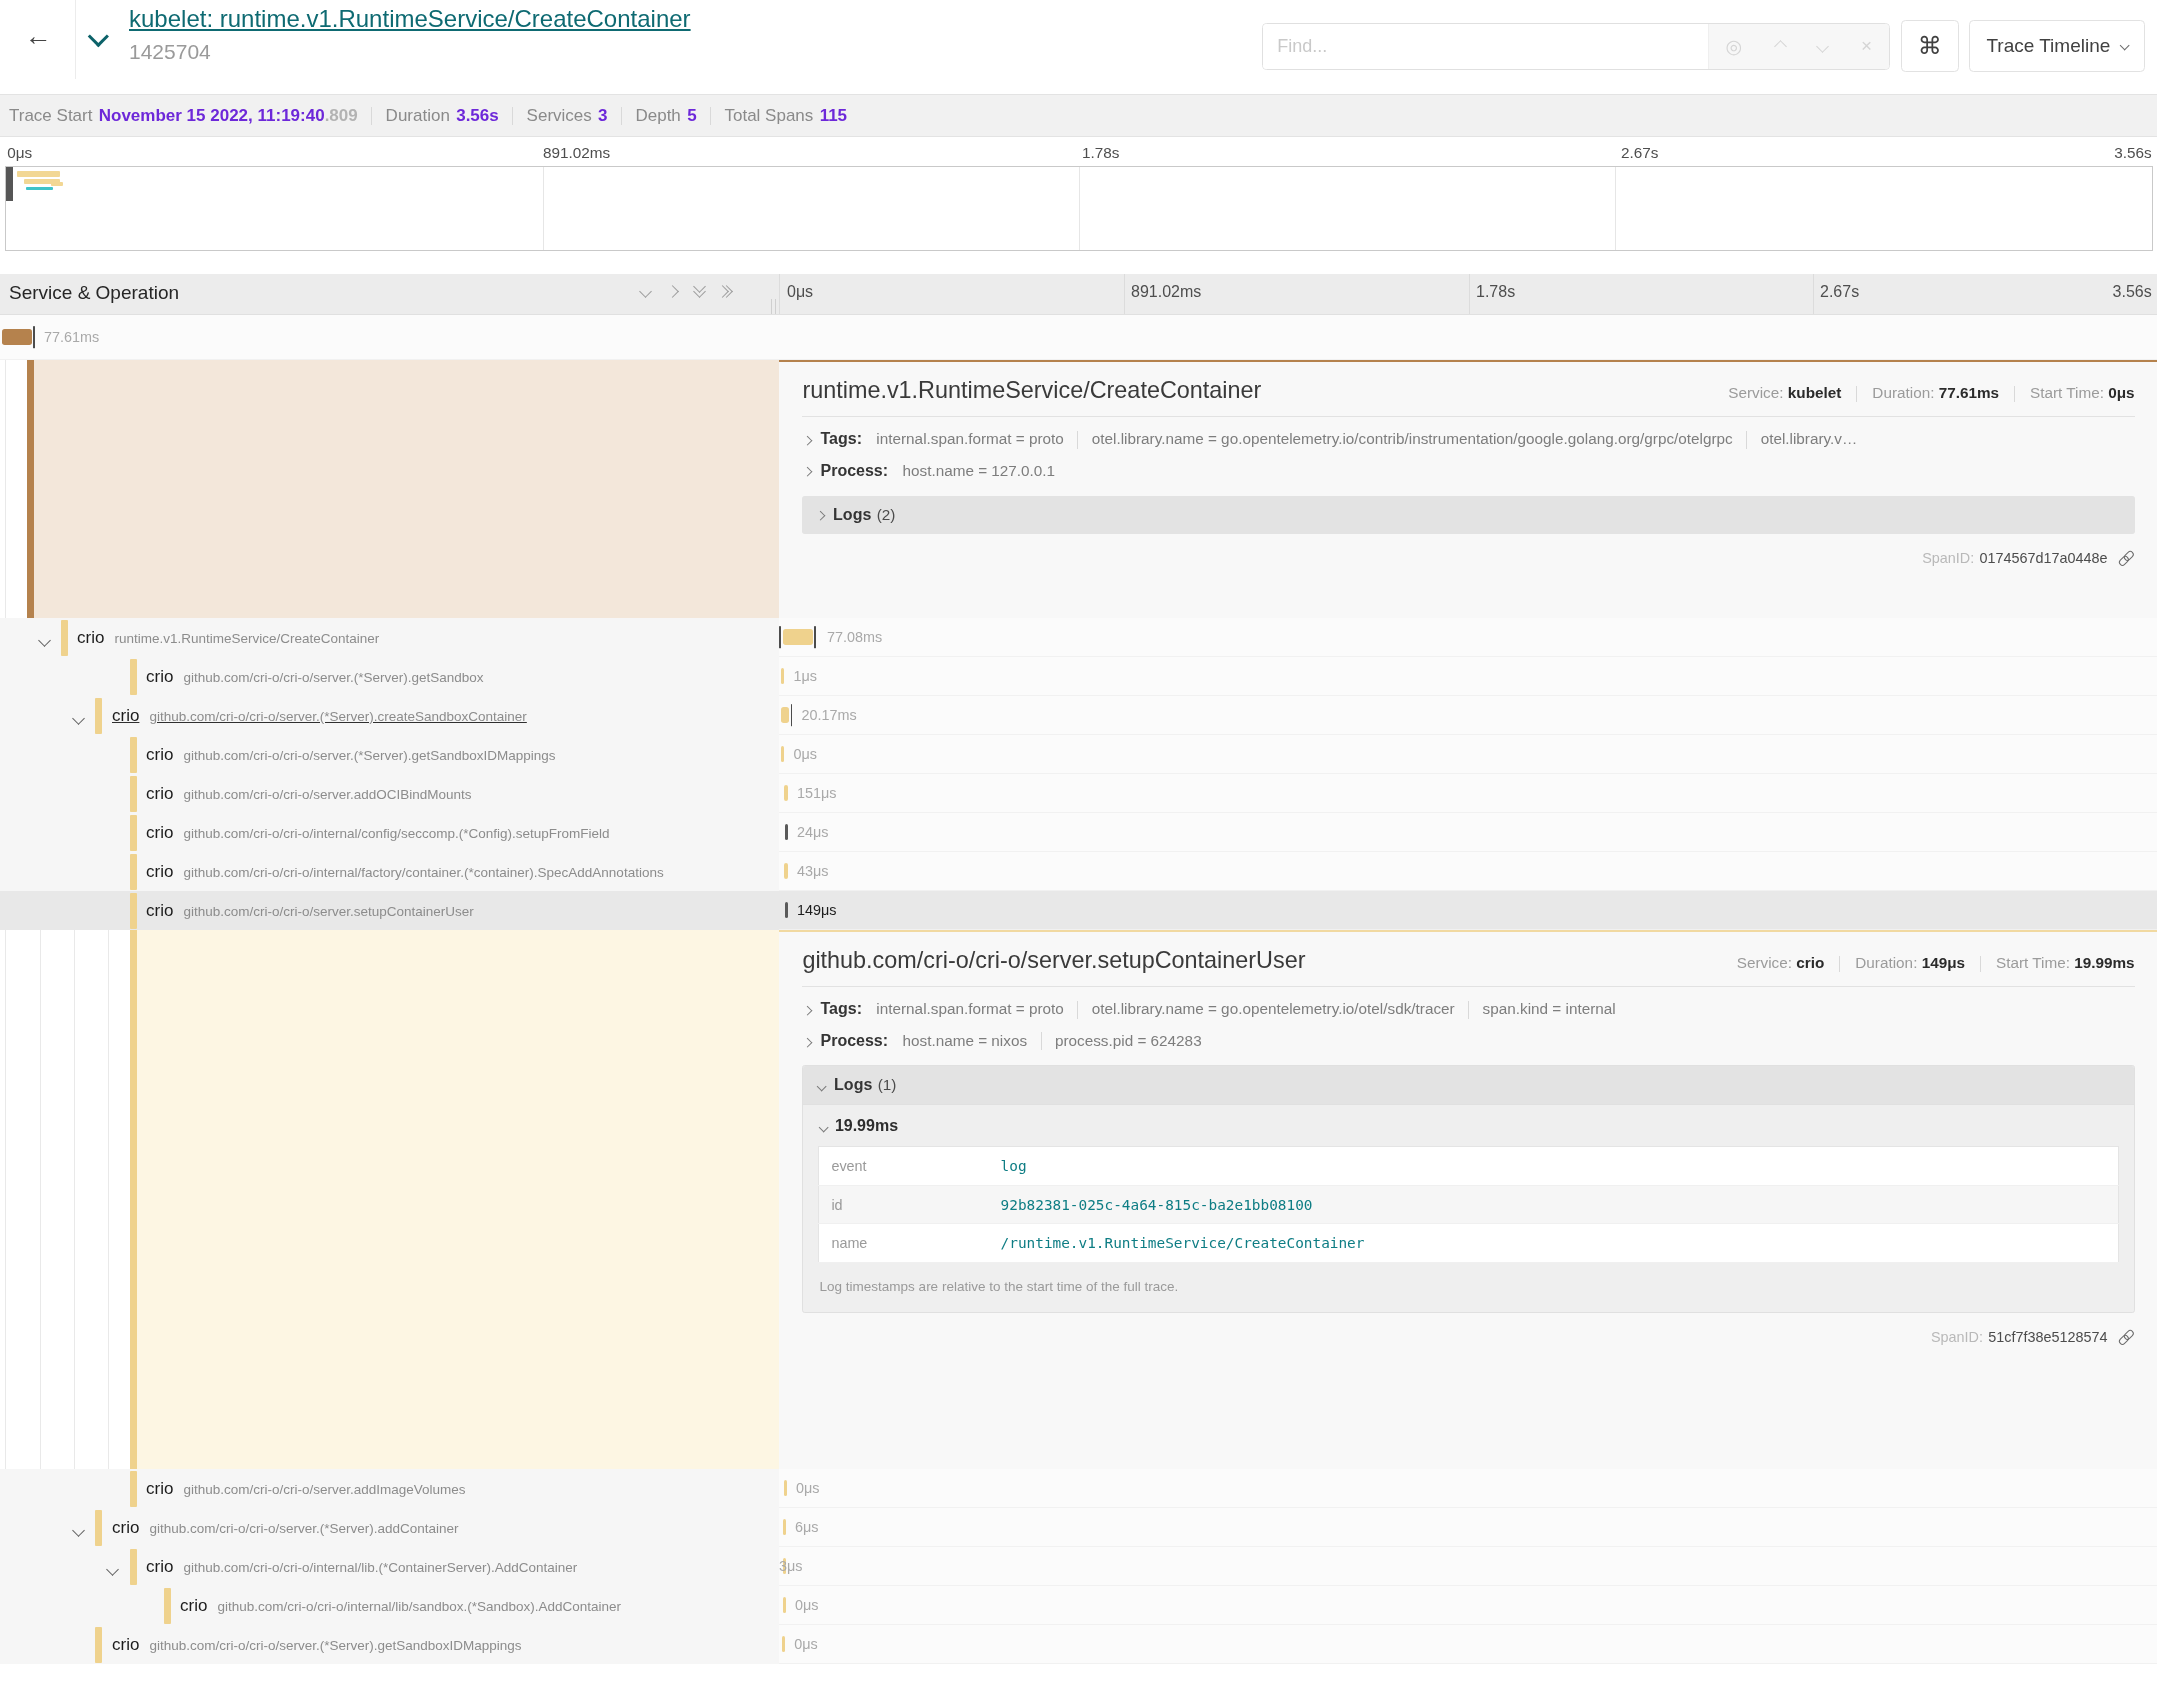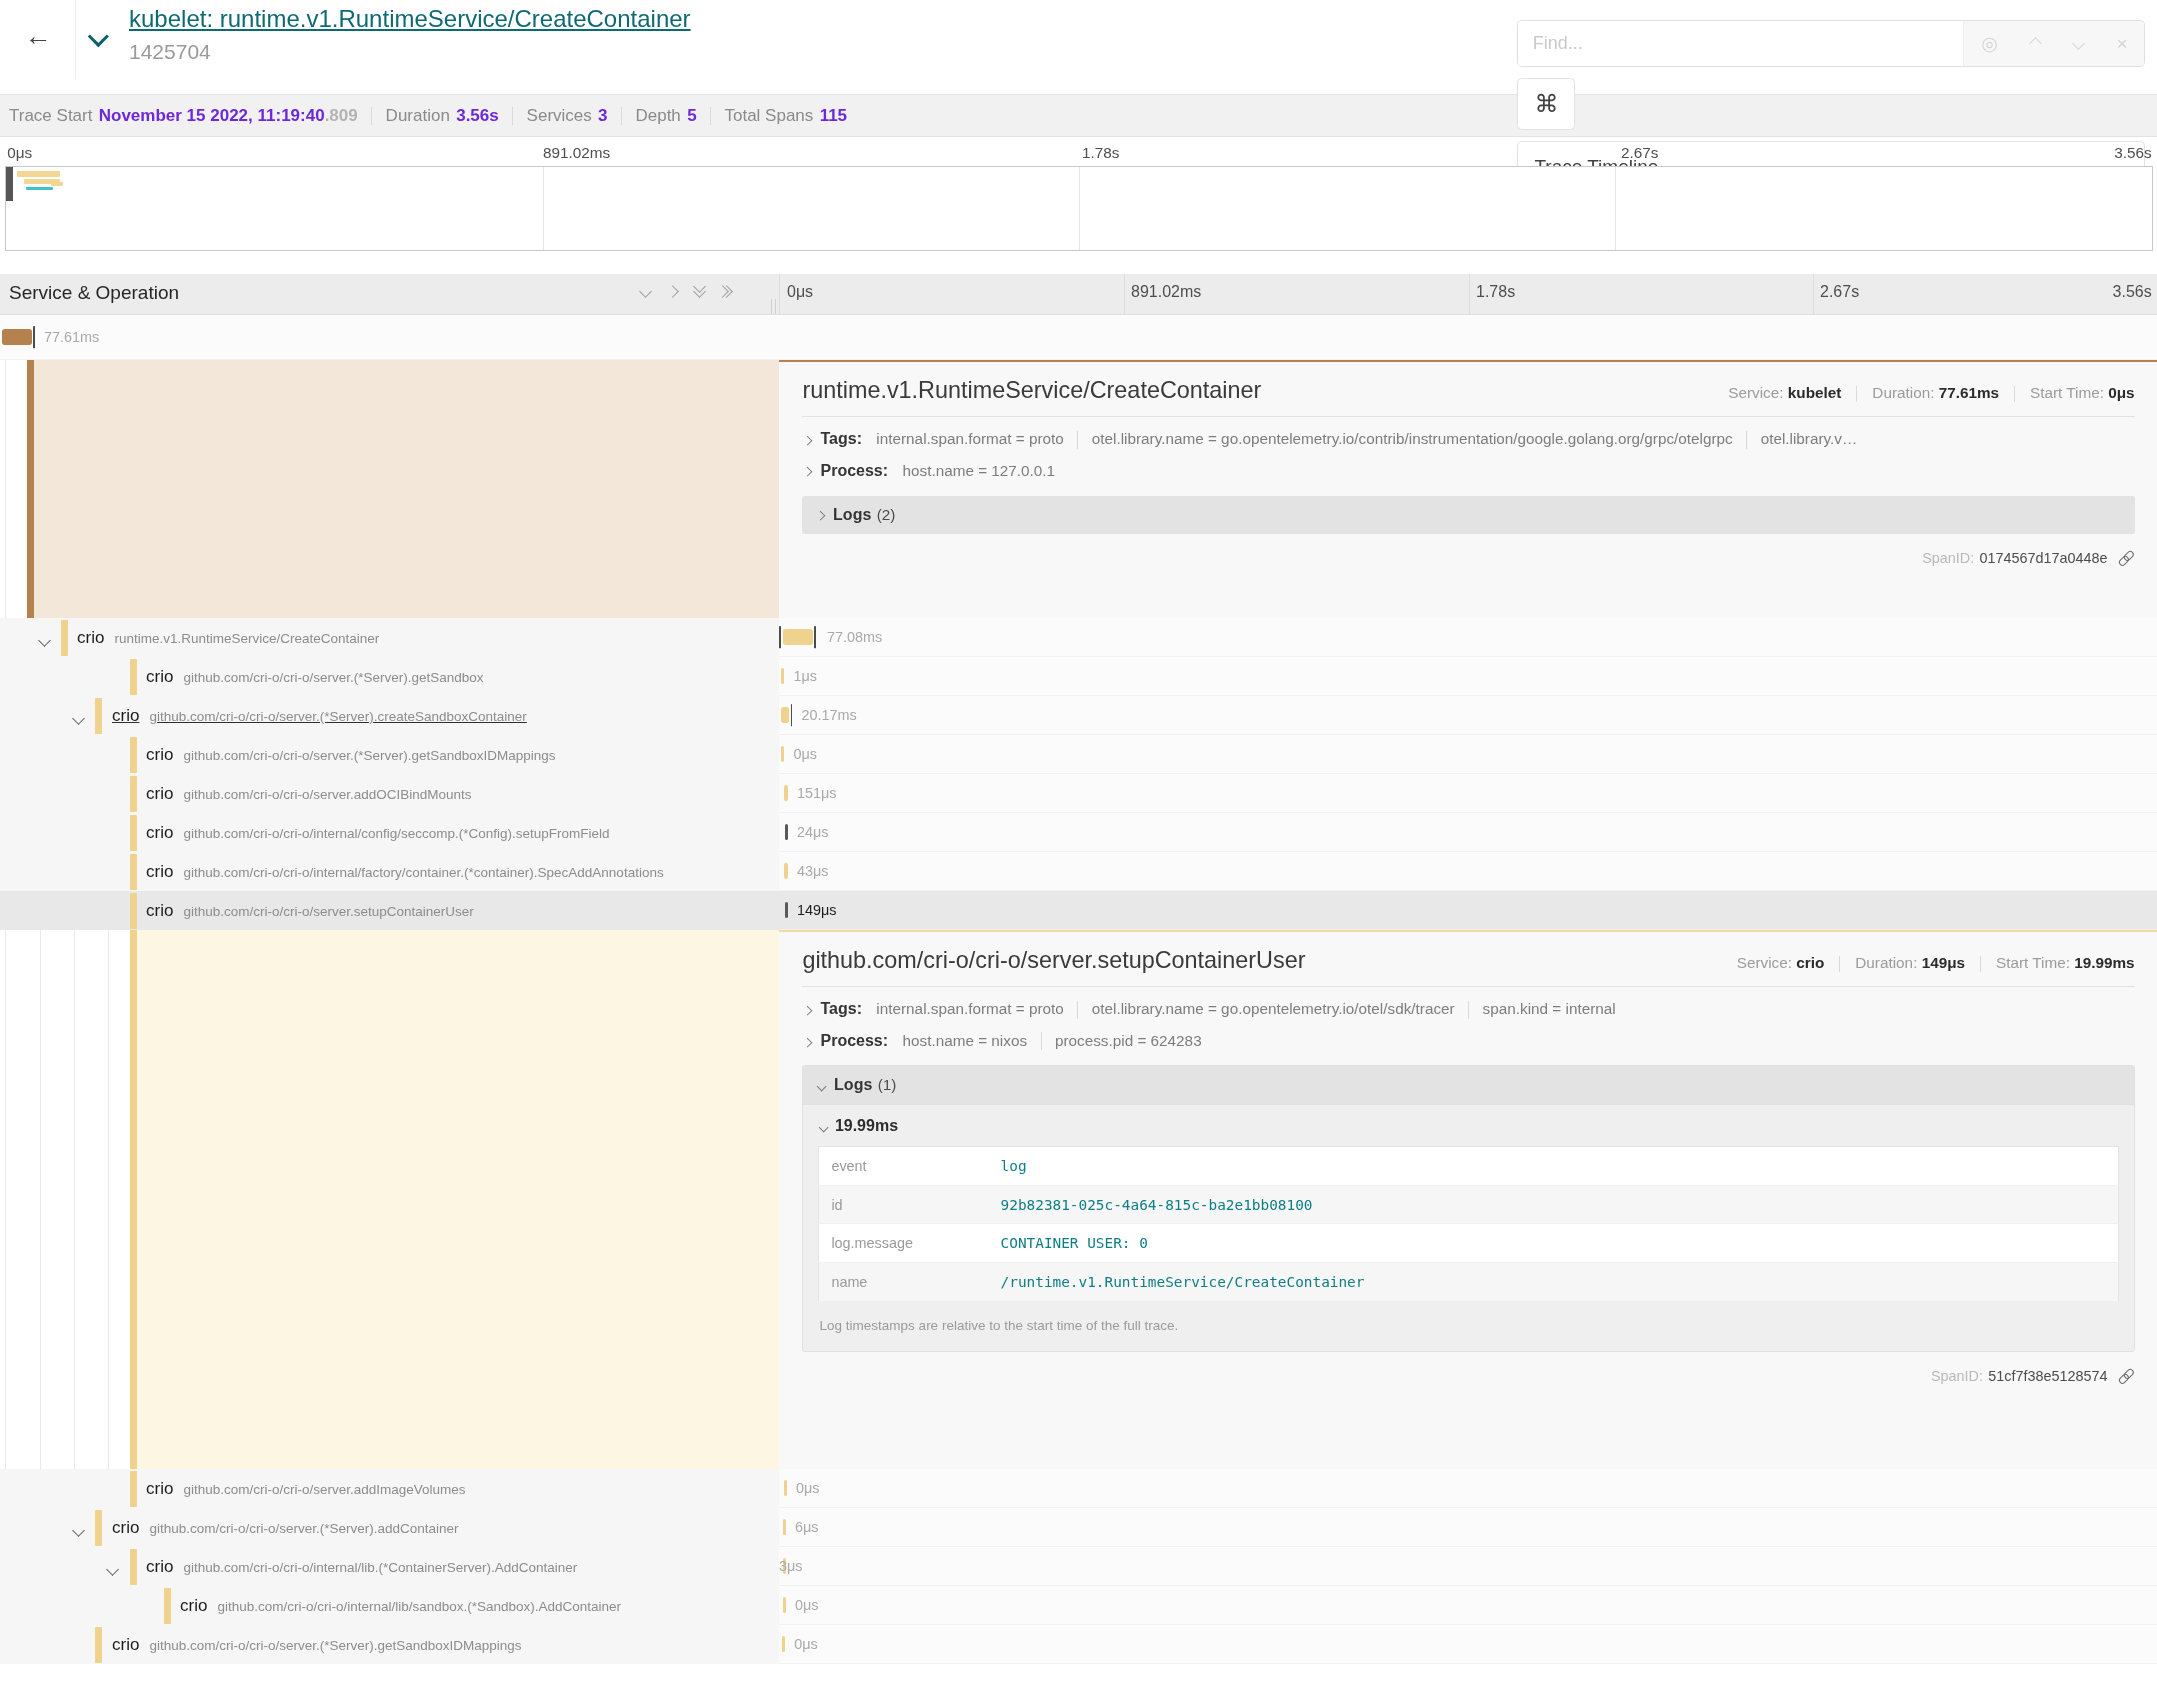--- a/index.html
+++ b/index.html
@@ -20,21 +20,21 @@
 
   
   .topbar{height:94px;position:relative;background:#fff;}
   .back-btn{position:absolute;left:14.4px;top:12.6px;width:47px;height:47px;font-size:27px;color:#444;
     display:flex;align-items:center;justify-content:center;cursor:pointer;}
   .topbar-divider{position:absolute;left:75px;top:0;width:0.9px;height:79px;background:#ececec;}
   .title-collapse{position:absolute;left:91px;top:29px;color:#0c6269;}
   .title-collapse .cv{width:11.7px;height:11.7px;border-width:0 3.6px 3.6px 0;}
   .trace-title{position:absolute;left:129px;top:5.4px;font-size:24px;color:#0e6a72;text-decoration:underline;cursor:pointer;white-space:nowrap;}
   .trace-id{position:absolute;left:129px;top:40px;font-size:21px;color:#9a9a9a;}
-  .topbar-right{position:absolute;right:12.6px;top:20px;display:flex;gap:10.8px;flex-direction:column;}
+  .topbar-right{position:absolute;right:12.6px;top:20px;display:flex;align-items:center;gap:10.8px;}
   .find-wrap{display:flex;align-items:stretch;width:626px;height:45px;border:0.9px solid #e0e0e0;border-radius:4.5px;overflow:hidden;background:#fff;}
   .find-input{flex:1;border:none;outline:none;padding:0 14.4px;font-size:18px;color:#444;font-family:"Liberation Sans",sans-serif;background:#fff;}
   .find-input::placeholder{color:#c9c9c9;}
   .find-suffix{width:180px;display:flex;align-items:center;justify-content:space-around;background:#f7f7f7;border-left:0.9px solid #efefef;color:#d5d5d5;font-size:19px;}
   .find-suffix .cv{border-width:0 1.8px 1.8px 0;color:#d5d5d5;}
   .sq-btn{width:56px;height:50px;border:0.9px solid #e2e2e2;border-radius:4.5px;background:#fff;display:flex;align-items:center;justify-content:center;font-size:24px;color:#414141;cursor:pointer;}
   .view-btn{height:50px;border:0.9px solid #e2e2e2;border-radius:4.5px;background:#fff;display:flex;align-items:center;gap:10.8px;padding:0 16px;font-size:19px;color:#414141;cursor:pointer;}
   .view-btn .cv{width:6.3px;height:6.3px;color:#6b6b6b;}
 
   
@@ -413,24 +413,20 @@
           <tbody id="log-table-body">
               <tr>
                 <td class="k">event</td>
                 <td class="v">log</td>
               </tr>
               <tr>
                 <td class="k">id</td>
                 <td class="v">92b82381-025c-4a64-815c-ba2e1bb08100</td>
               </tr>
               <tr>
-                <td class="k">log.message</td>
-                <td class="v">CONTAINER USER: 0</td>
-              </tr>
-              <tr>
                 <td class="k">name</td>
                 <td class="v">/runtime.v1.RuntimeService/CreateContainer</td>
               </tr>
             </tbody>
         </table>
         <div class="log-note">Log timestamps are relative to the start time of the full trace.</div>
       </div>
     </div>
     <div class="spanid-row">
       <span>SpanID:</span>

